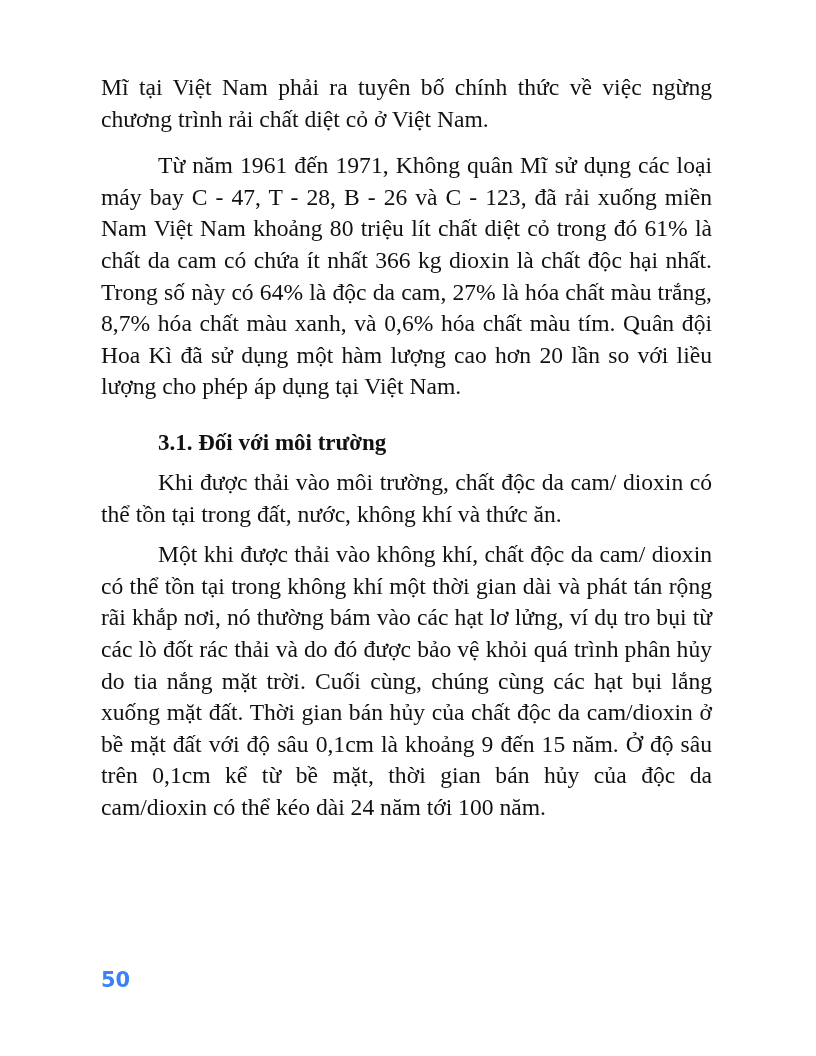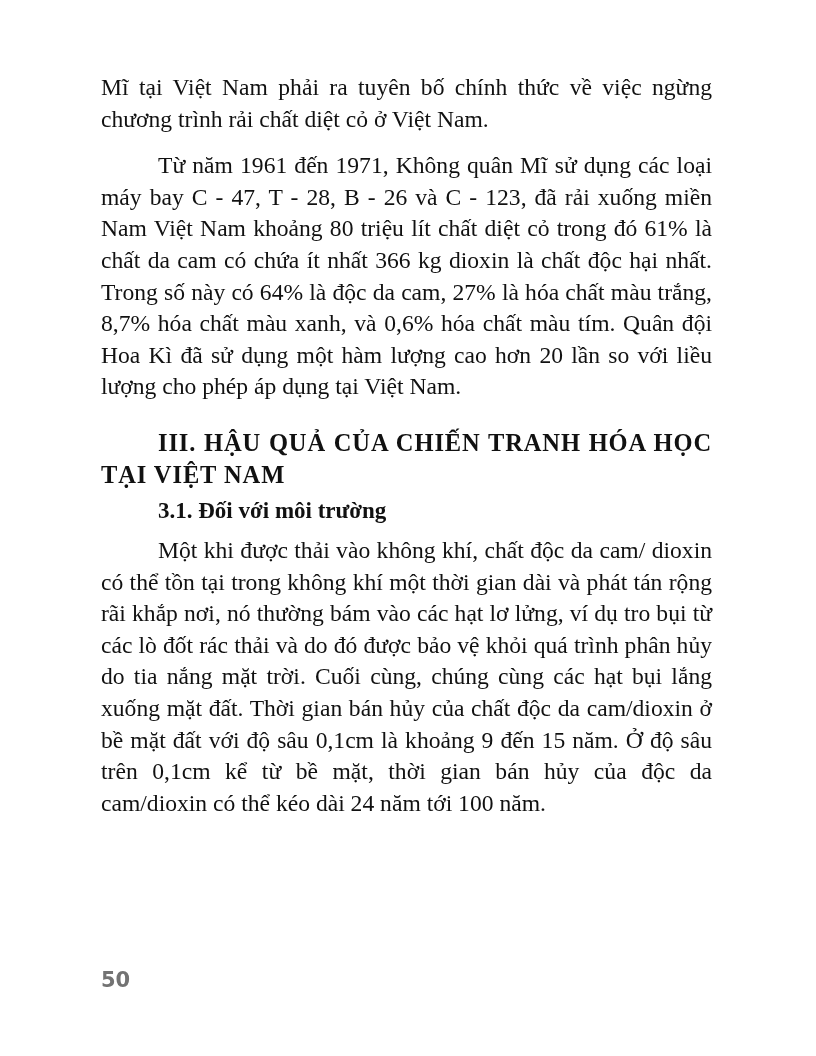--- a/index.html
+++ b/index.html
@@ -52,27 +52,27 @@
     }
     .p3 { margin-bottom: 9px; }
     .page-number {
       position: absolute;
       left: 101px;
       top: 968px;
       font-family: "DejaVu Sans", sans-serif;
       font-weight: bold;
       font-size: 21px;
       line-height: 24px;
-      color: #737373;
+      color: #3b82f6;
     }
   </style>
 </head>
 <body>
 
 <div class="page">
   <p class="para p1">Mĩ tại Việt Nam phải ra tuyên bố chính thức về việc ngừng chương trình rải chất diệt cỏ ở Việt Nam.</p>
   <p class="para indent p2">Từ năm 1961 đến 1971, Không quân Mĩ sử dụng các loại máy bay C - 47, T - 28, B - 26 và C - 123, đã rải xuống miền Nam Việt Nam khoảng 80 triệu lít chất diệt cỏ trong đó 61% là chất da cam có chứa ít nhất 366 kg dioxin là chất độc hại nhất. Trong số này có 64% là độc da cam, 27% là hóa chất màu trắng, 8,7% hóa chất màu xanh, và 0,6% hóa chất màu tím. Quân đội Hoa Kì đã sử dụng một hàm lượng cao hơn 20 lần so với liều lượng cho phép áp dụng tại Việt Nam.</p>
-  <h2 class="heading">III. HẬU QUẢ CỦA CHIẾN TRANH HÓA HỌC TẠI VIỆT NAM</h2>
   <h3 class="subheading">3.1. Đối với môi trường</h3>
+  <p class="para indent p3">Khi được thải vào môi trường, chất độc da cam/ dioxin có thể tồn tại trong đất, nước, không khí và thức ăn.</p>
   <p class="para indent">Một khi được thải vào không khí, chất độc da cam/ dioxin có thể tồn tại trong không khí một thời gian dài và phát tán rộng rãi khắp nơi, nó thường bám vào các hạt lơ lửng, ví dụ tro bụi từ các lò đốt rác thải và do đó được bảo vệ khỏi quá trình phân hủy do tia nắng mặt trời. Cuối cùng, chúng cùng các hạt bụi lắng xuống mặt đất. Thời gian bán hủy của chất độc da cam/dioxin ở bề mặt đất với độ sâu 0,1cm là khoảng 9 đến 15 năm. Ở độ sâu trên 0,1cm kể từ bề mặt, thời gian bán hủy của độc da cam/dioxin có thể kéo dài 24 năm tới 100 năm.</p>
 </div>
 
 <div class="page-number">50</div>
 
 </body></html>

